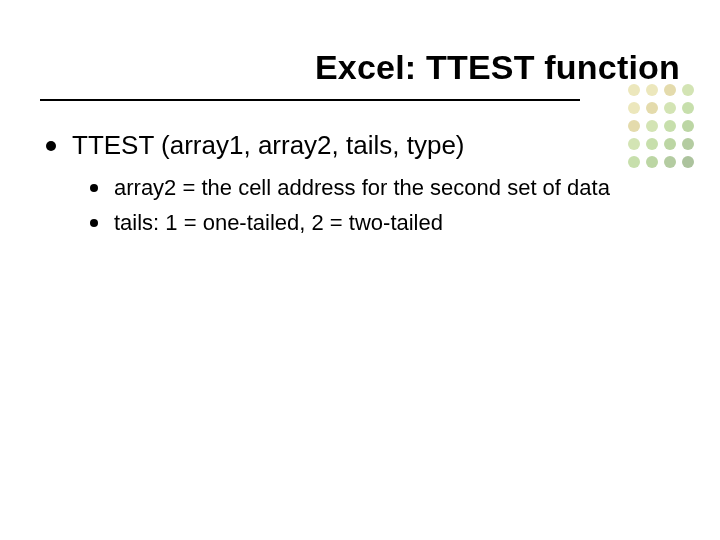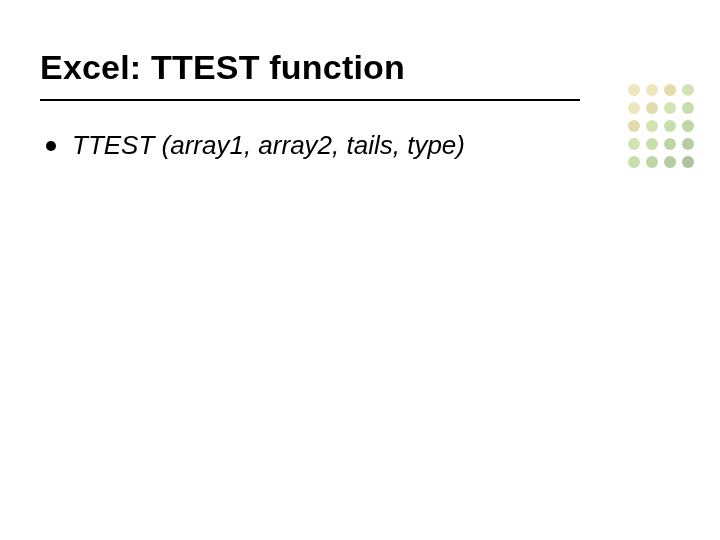--- a/index.html
+++ b/index.html
@@ -18,32 +18,32 @@
     width: 720px;
     height: 540px;
     box-sizing: border-box;
     padding: 48px 40px 0 40px;
   }
   .title {
     font-size: 34px;
     font-weight: bold;
     margin: 0 0 12px 0;
     letter-spacing: 0.2px;
+    text-align: right;
   }
   .title-rule {
     border: none;
     border-top: 2px solid #000;
     margin: 0 0 28px 0;
     width: 540px;
   }
   ul.lvl1 {
     list-style: none;
     padding: 0;
     margin: 0 0 0 4px;
-    font-style: italic;
   }
   ul.lvl1 > li {
     position: relative;
     padding-left: 28px;
     font-size: 26px;
     line-height: 1.3;
     margin-bottom: 14px;
   }
   ul.lvl1 > li::before {
     content: "";
@@ -99,20 +99,22 @@
 <body>
 
 <div class="slide">
   <h1 class="title">Excel: TTEST function</h1>
   <hr class="title-rule">
 
   <ul class="lvl1">
     <li>
       <span>TTEST (array1, array2, tails, type)</span>
       <ul class="lvl2" id="subpoints">
+          <li><span>array2 = the cell address for the second set of data</span></li>
+          <li><span>tails: 1 = one-tailed, 2 = two-tailed</span></li>
         </ul>
     </li>
   </ul>
 
   <div class="dots" id="dots">
       <span style="background: rgb(217, 208, 122);"></span>
       <span style="background: rgb(217, 208, 122);"></span>
       <span style="background: rgb(201, 184, 90);"></span>
       <span style="background: rgb(168, 201, 106);"></span>
       <span style="background: rgb(217, 208, 122);"></span>

